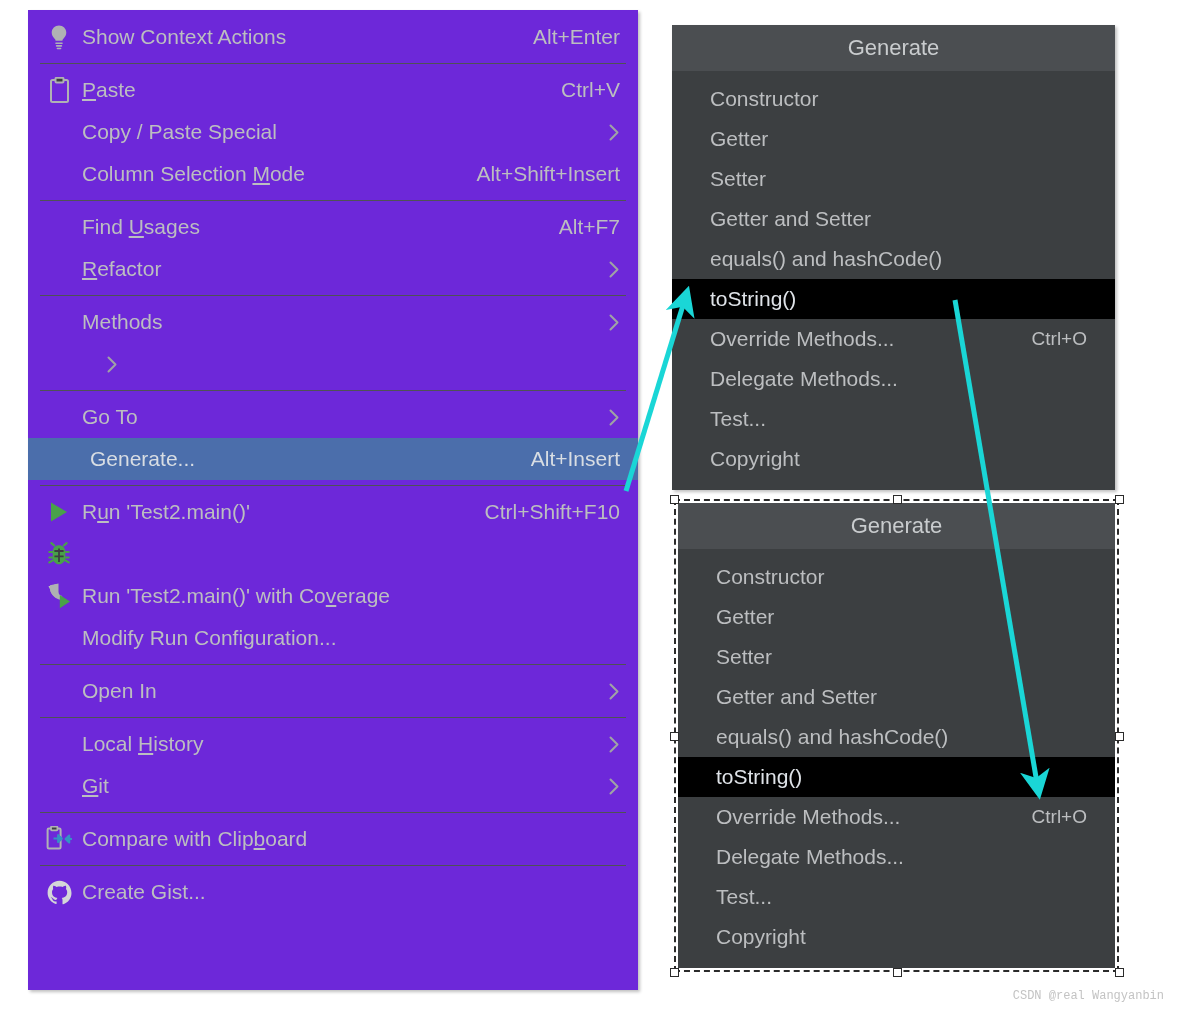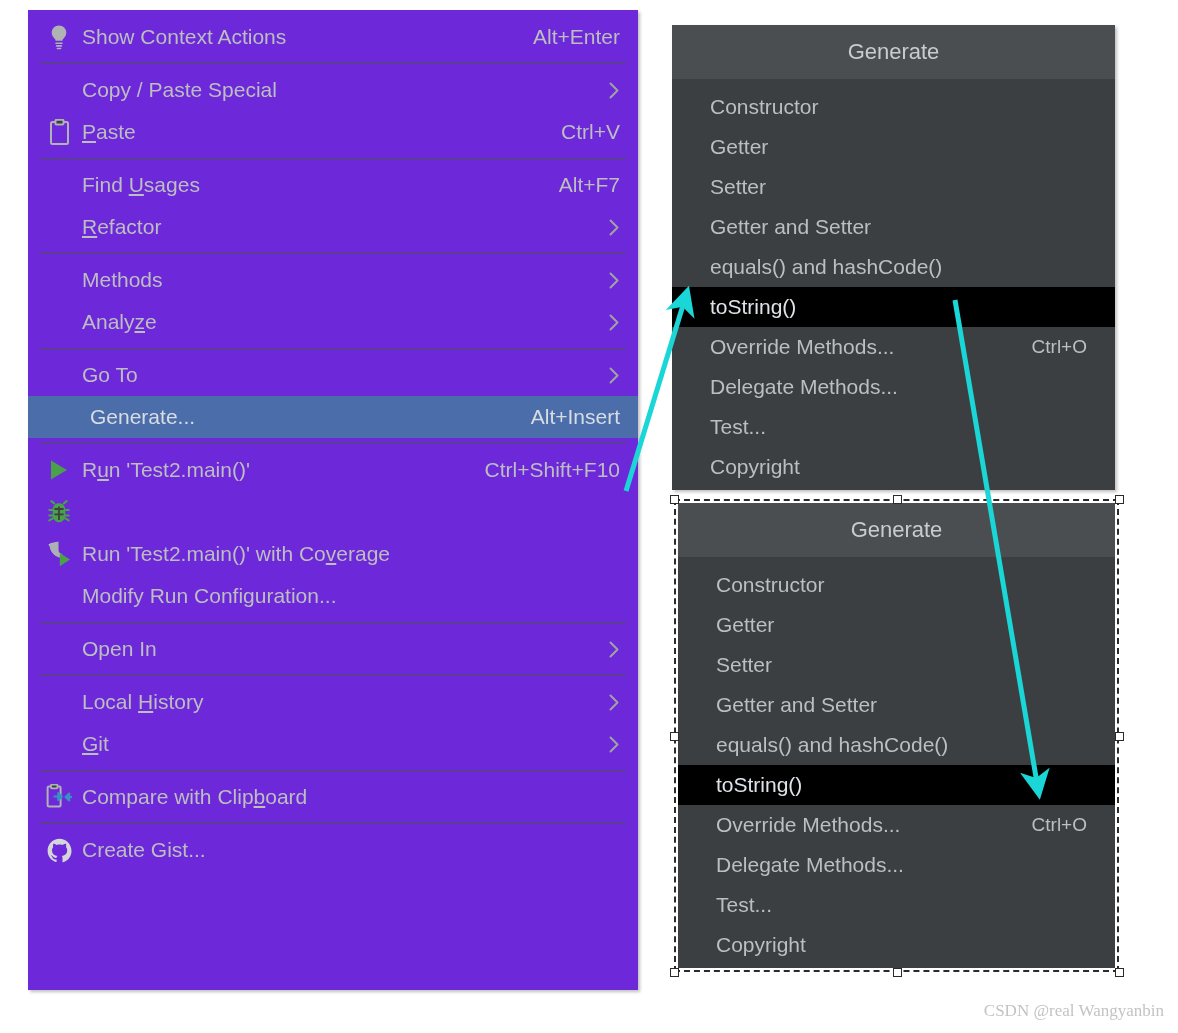--- a/index.html
+++ b/index.html
@@ -79,21 +79,21 @@
   }
   .u { text-decoration: underline; text-underline-offset: 2px; }
 
   
   .gen-popup {
     position: absolute;
     background: #3c3f41;
     box-sizing: border-box;
   }
   .gen-title {
-    height: 54px;
+    height: 46px;
     background: #4b4e51;
     color: #c9ccce;
     font-size: 22px;
     display: flex;
     align-items: center;
     justify-content: center;
   }
   .gen-list {
     padding: 8px 0 10px 0;
   }
@@ -160,62 +160,67 @@
     left: 0; top: 0;
     width: 1178px;
     height: 1033px;
     pointer-events: none;
   }
 
   
   #watermark {
     position: absolute;
     right: 14px;
-    bottom: 12px;
+    bottom: 30px;
     color: #c3c3c3;
-    font-size: 17px;
-    font-family: Liberation Serif, serif;
+    font-size: 12px;
+    font-family: Liberation Mono, monospace;
   }
 </style>
 </head>
 <body>
 
 <div id="context-menu">
     <div class="cm-item">
       <span class="cm-icon">
         <svg width="24" height="26" viewBox="0 0 24 26">
           <path d="M12 1.5c-4.1 0-7.3 3.2-7.3 7.1 0 2.7 1.4 4.6 2.7 6 .7.8 1.2 1.4 1.2 2.2h6.8c0-.8.5-1.4 1.2-2.2 1.3-1.4 2.7-3.3 2.7-6 0-3.9-3.2-7.1-7.3-7.1z" fill="#b0b2b4"></path>
           <rect x="8.2" y="18.4" width="7.6" height="1.7" rx="0.8" fill="#b0b2b4"></rect>
           <rect x="8.8" y="21.1" width="6.4" height="1.7" rx="0.8" fill="#b0b2b4"></rect>
           <rect x="9.6" y="23.7" width="4.8" height="1.6" rx="0.8" fill="#b0b2b4"></rect>
         </svg>
       </span>
       <span class="cm-label">Show Context Actions</span>
       <span class="cm-accel">Alt+Enter</span>
     </div>
     <div class="cm-sep"></div>
     <div class="cm-item">
-      <span class="cm-icon empty"></span>
-      <span class="cm-label">Copy / Paste Special</span>
-      <span class="cm-arrow">
-        <svg width="11" height="17" viewBox="0 0 11 17">
-          <path d="M1.5 1.5 L8.5 8.5 L1.5 15.5" fill="none" stroke="#a0a3a5" stroke-width="2" stroke-linecap="round" stroke-linejoin="round"></path>
-        </svg>
-      </span>
-    </div>
-    <div class="cm-item">
       <span class="cm-icon">
         <svg width="21" height="26" viewBox="0 0 21 26">
           <rect x="2" y="3" width="17" height="22" rx="1.5" fill="none" stroke="#b0b2b4" stroke-width="2"></rect>
           <rect x="6.5" y="0.8" width="8" height="4.6" rx="1" fill="#3c3f41" stroke="#b0b2b4" stroke-width="2"></rect>
         </svg>
       </span>
       <span class="cm-label"><span class="u">P</span>aste</span>
       <span class="cm-accel">Ctrl+V</span>
     </div>
+    <div class="cm-item">
+      <span class="cm-icon empty"></span>
+      <span class="cm-label">Copy / Paste Special</span>
+      <span class="cm-arrow">
+        <svg width="11" height="17" viewBox="0 0 11 17">
+          <path d="M1.5 1.5 L8.5 8.5 L1.5 15.5" fill="none" stroke="#a0a3a5" stroke-width="2" stroke-linecap="round" stroke-linejoin="round"></path>
+        </svg>
+      </span>
+    </div>
+    <div class="cm-item">
+      <span class="cm-icon empty"></span>
+      <span class="cm-label">Column Selection <span class="u">M</span>ode</span>
+      <span class="cm-accel">Alt+Shift+Insert</span>
+    </div>
     <div class="cm-sep"></div>
     <div class="cm-item">
       <span class="cm-icon empty"></span>
       <span class="cm-label">Find <span class="u">U</span>sages</span>
       <span class="cm-accel">Alt+F7</span>
     </div>
     <div class="cm-item">
       <span class="cm-icon empty"></span>
       <span class="cm-label"><span class="u">R</span>efactor</span>
       <span class="cm-arrow">
@@ -229,21 +234,20 @@
       <span class="cm-icon empty"></span>
       <span class="cm-label">Methods</span>
       <span class="cm-arrow">
         <svg width="11" height="17" viewBox="0 0 11 17">
           <path d="M1.5 1.5 L8.5 8.5 L1.5 15.5" fill="none" stroke="#a0a3a5" stroke-width="2" stroke-linecap="round" stroke-linejoin="round"></path>
         </svg>
       </span>
     </div>
     <div class="cm-item">
       <span class="cm-icon empty"></span>
-      <span class="cm-label">Analy<span class="u">z</span>e</span>
       <span class="cm-arrow">
         <svg width="11" height="17" viewBox="0 0 11 17">
           <path d="M1.5 1.5 L8.5 8.5 L1.5 15.5" fill="none" stroke="#a0a3a5" stroke-width="2" stroke-linecap="round" stroke-linejoin="round"></path>
         </svg>
       </span>
     </div>
     <div class="cm-sep"></div>
     <div class="cm-item">
       <span class="cm-icon empty"></span>
       <span class="cm-label">Go To</span>

